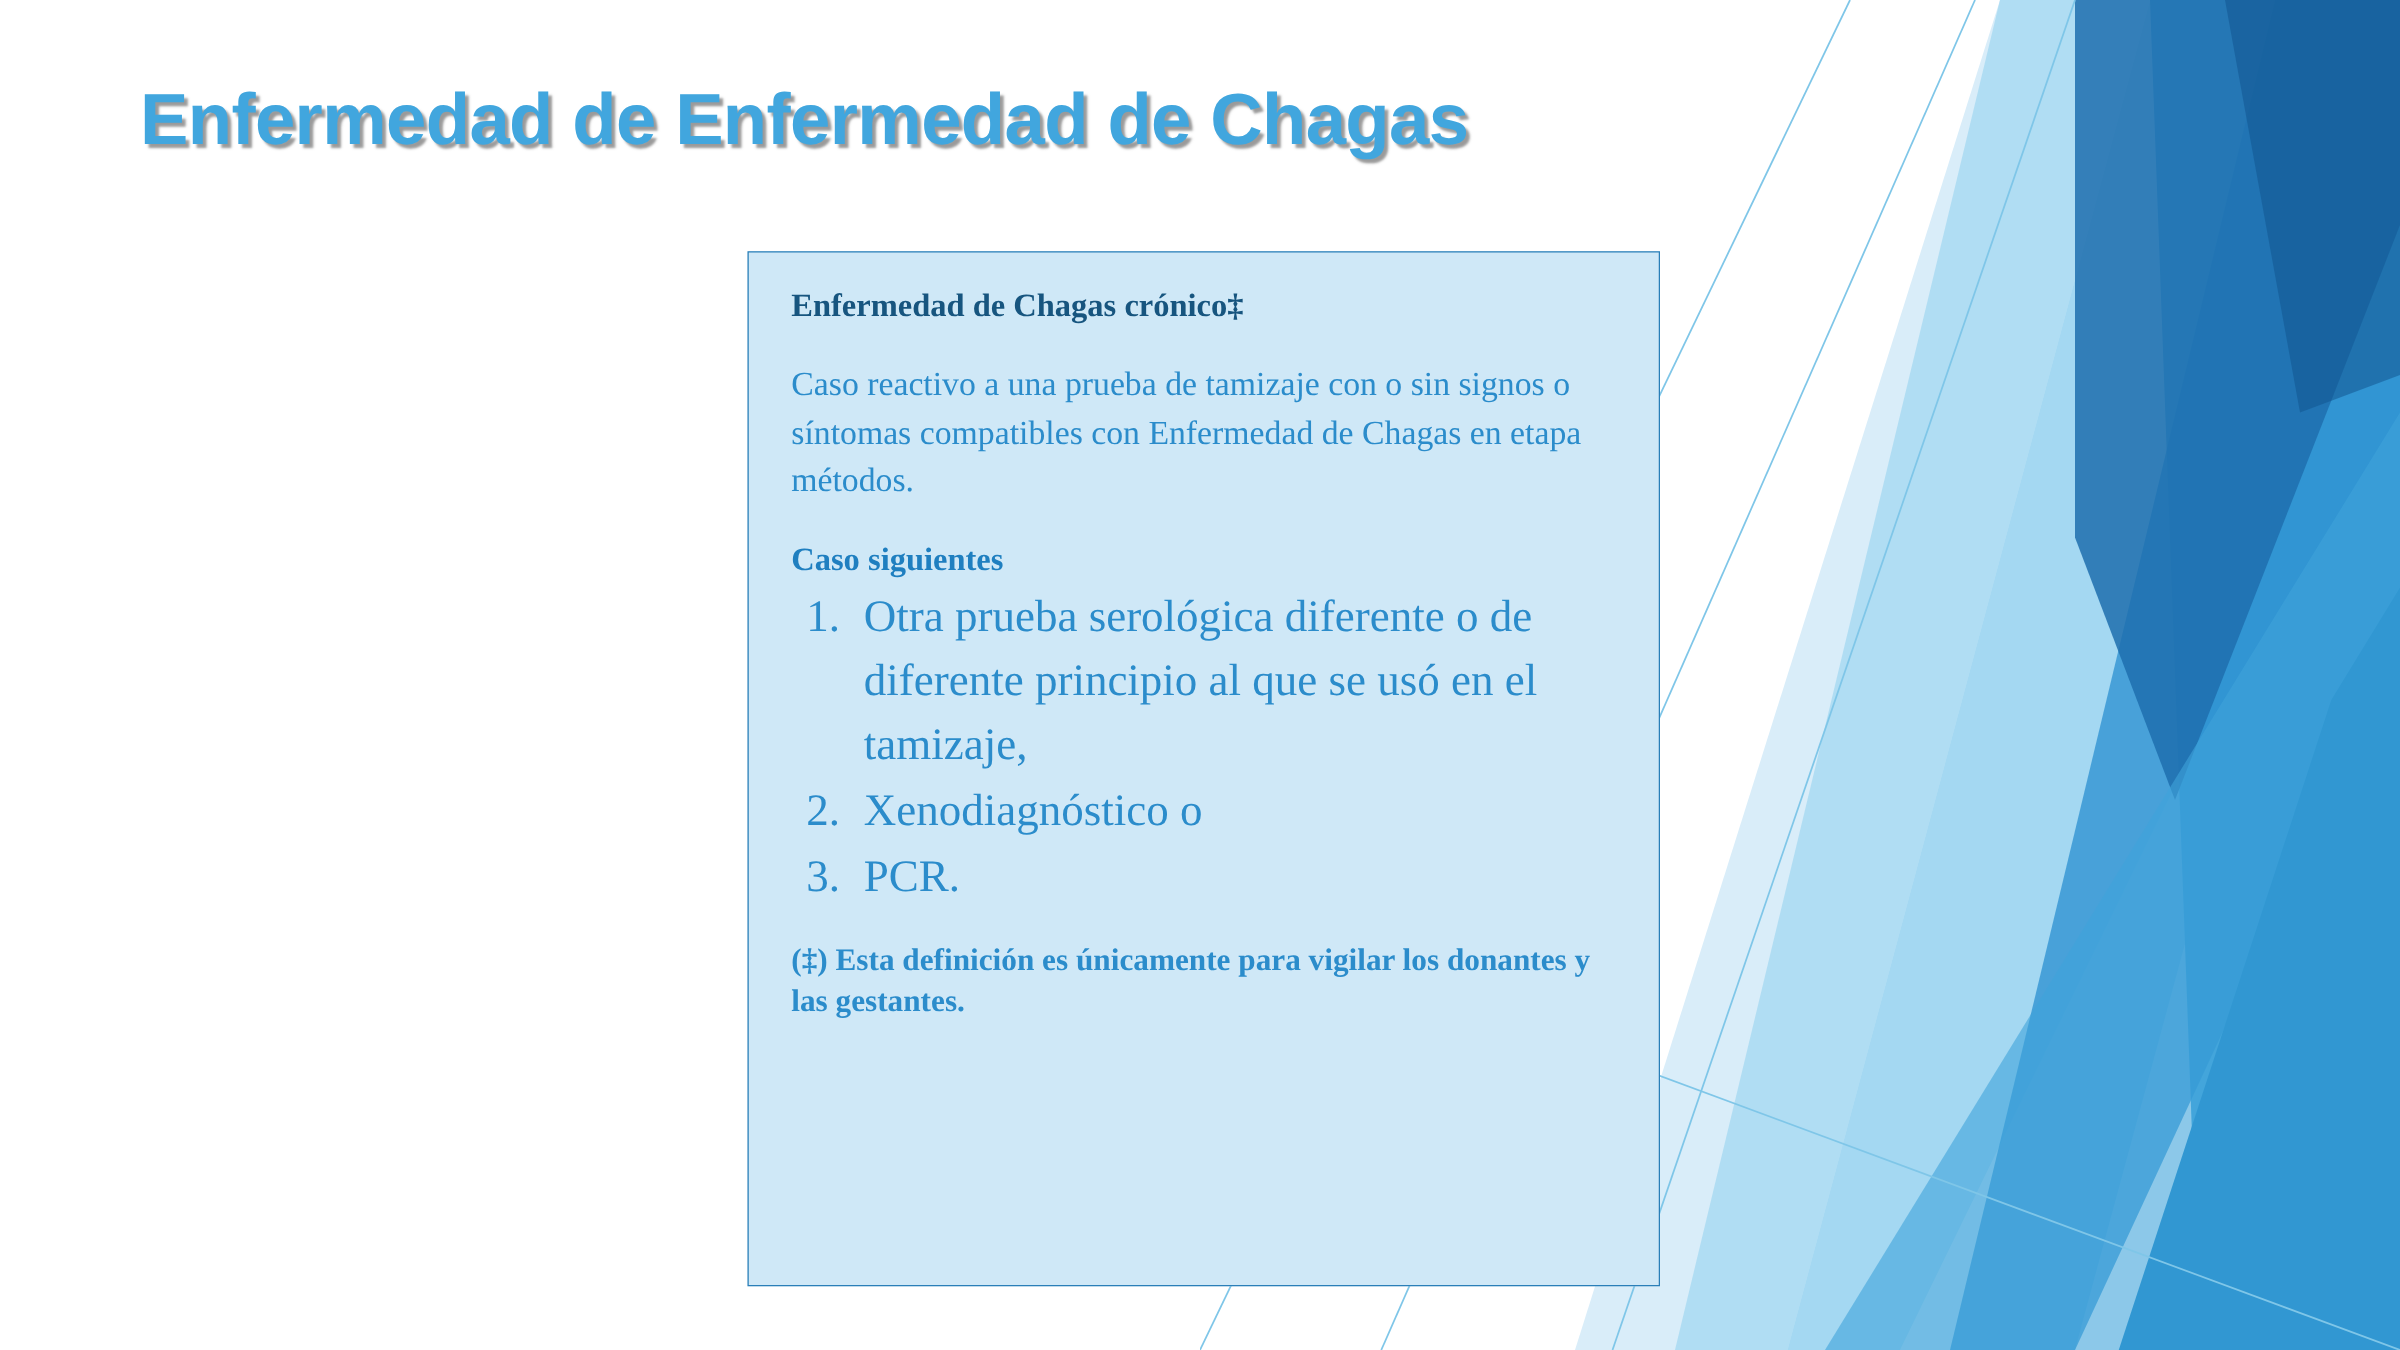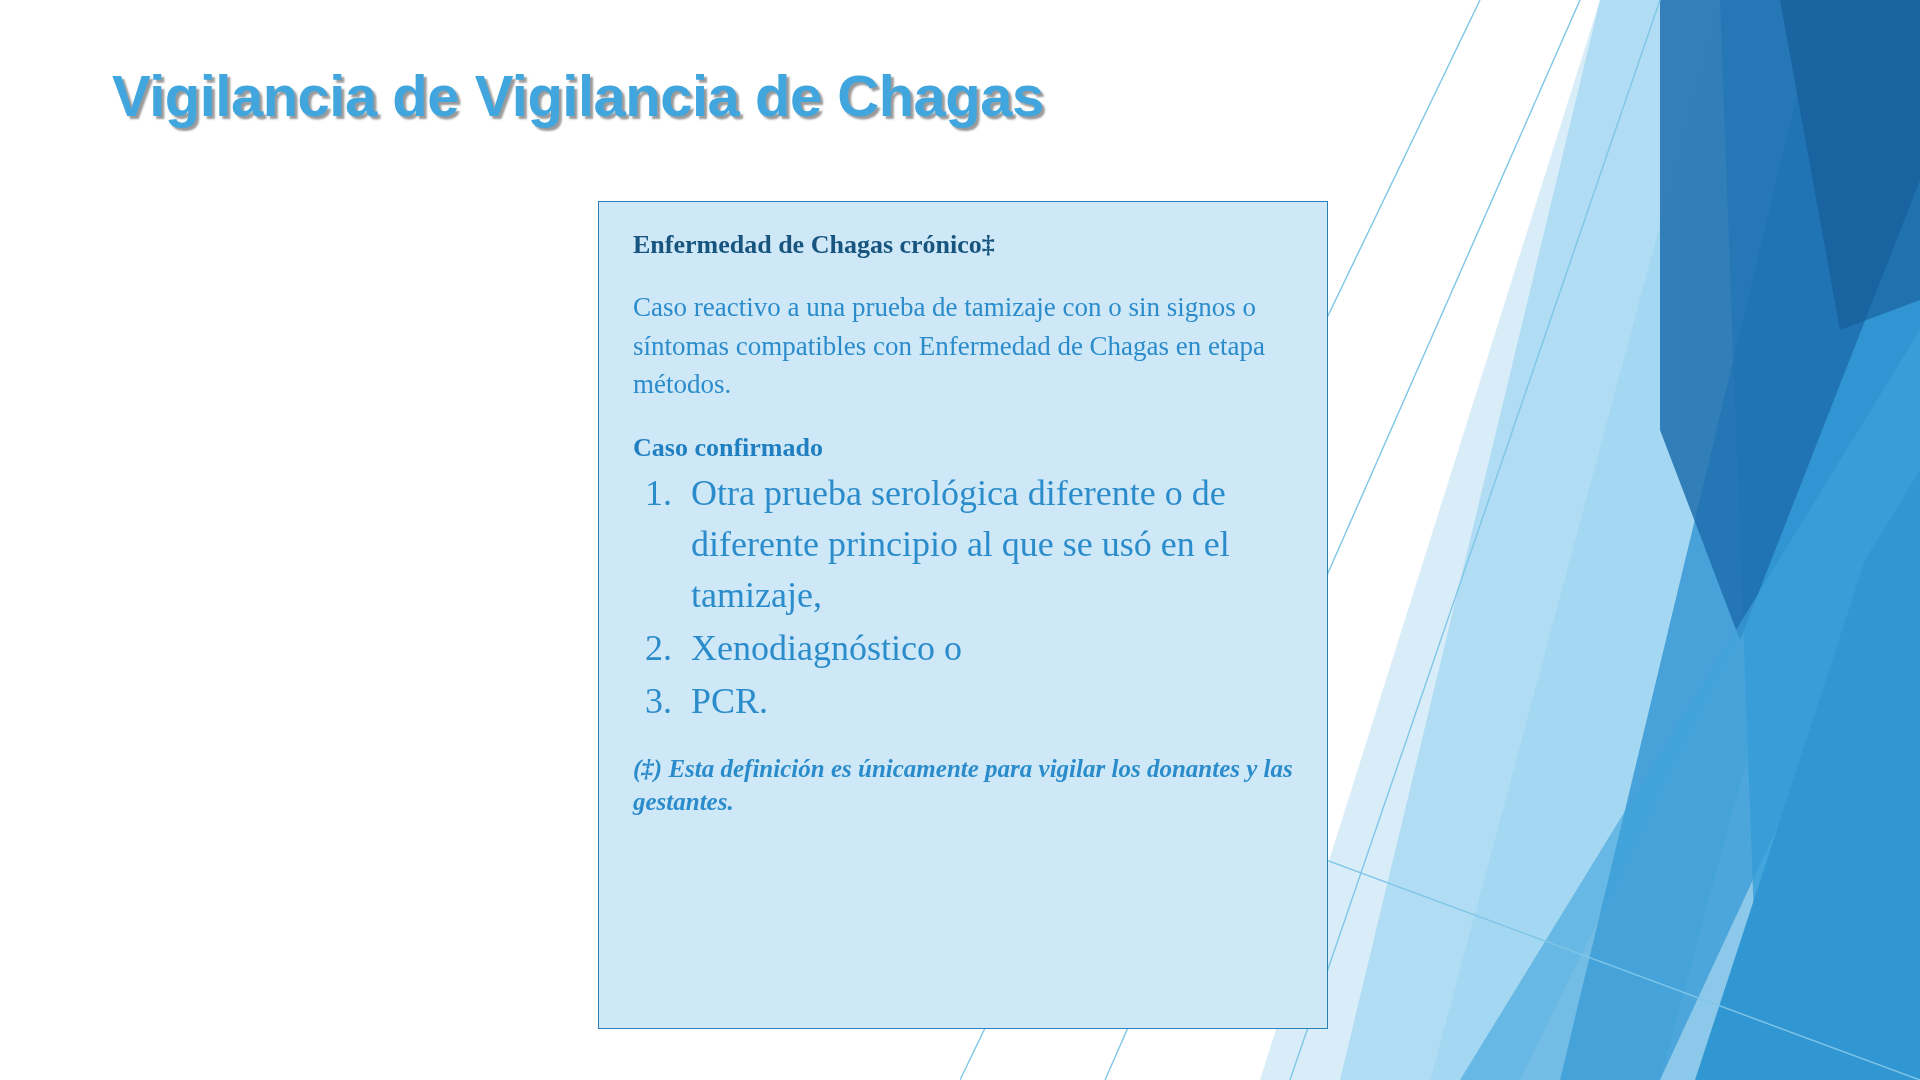--- a/index.html
+++ b/index.html
@@ -89,21 +89,20 @@
     margin-bottom: 2px;
     padding-left: 10px;
   }
 
   .footnote {
     font-weight: bold;
     font-size: 25px;
     line-height: 1.3;
     color: #2b8ccb;
     margin: 0;
-    font-style: italic;
   }
 </style>
 </head>
 <body>
 
 <div class="bg-deco">
   <svg width="960" height="1080" viewBox="0 0 960 1080" xmlns="http://www.w3.org/2000/svg">
     <polygon points="300,1080 640,0 760,0 470,1080" fill="#d9edf9"></polygon>
     <polygon points="470,1080 760,0 960,0 960,120 700,1080" fill="#bfe2f5"></polygon>
     <polygon points="640,0 960,0 960,260 560,1080 380,1080" fill="#8ed0ee" opacity="0.55"></polygon>
@@ -115,29 +114,29 @@
     <g stroke="#7fc6e8" stroke-width="1.4" fill="none">
       <line x1="330" y1="1080" x2="700" y2="0"></line>
       <line x1="145" y1="1080" x2="620" y2="0"></line>
       <line x1="0" y1="1080" x2="520" y2="0"></line>
       <line x1="150" y1="780" x2="960" y2="1080"></line>
     </g>
     <polygon points="820,0 960,0 960,300 880,330" fill="#12568f" opacity="0.55"></polygon>
   </svg>
 </div>
 
-<div class="slide-title">Vigilancia de Vigilancia de Chagas</div>
+<div class="slide-title">Enfermedad de Enfermedad de Chagas</div>
 
 <div class="content-box">
 
   <div class="box-heading">Enfermedad de Chagas crónico‡</div>
 
   <p class="para">Caso reactivo a una prueba de tamizaje con o sin signos o síntomas compatibles con Enfermedad de Chagas en etapa métodos.</p>
 
-  <div class="sub-heading">Caso confirmado</div>
+  <div class="sub-heading">Caso siguientes</div>
 
   <ol class="method-list">
     <li>Otra prueba serológica diferente o de diferente principio al que se usó en el tamizaje,</li>
     <li>Xenodiagnóstico o</li>
     <li>PCR.</li>
   </ol>
 
   <p class="footnote">(‡) Esta definición es únicamente para vigilar los donantes y las gestantes.</p>
 </div>
 

